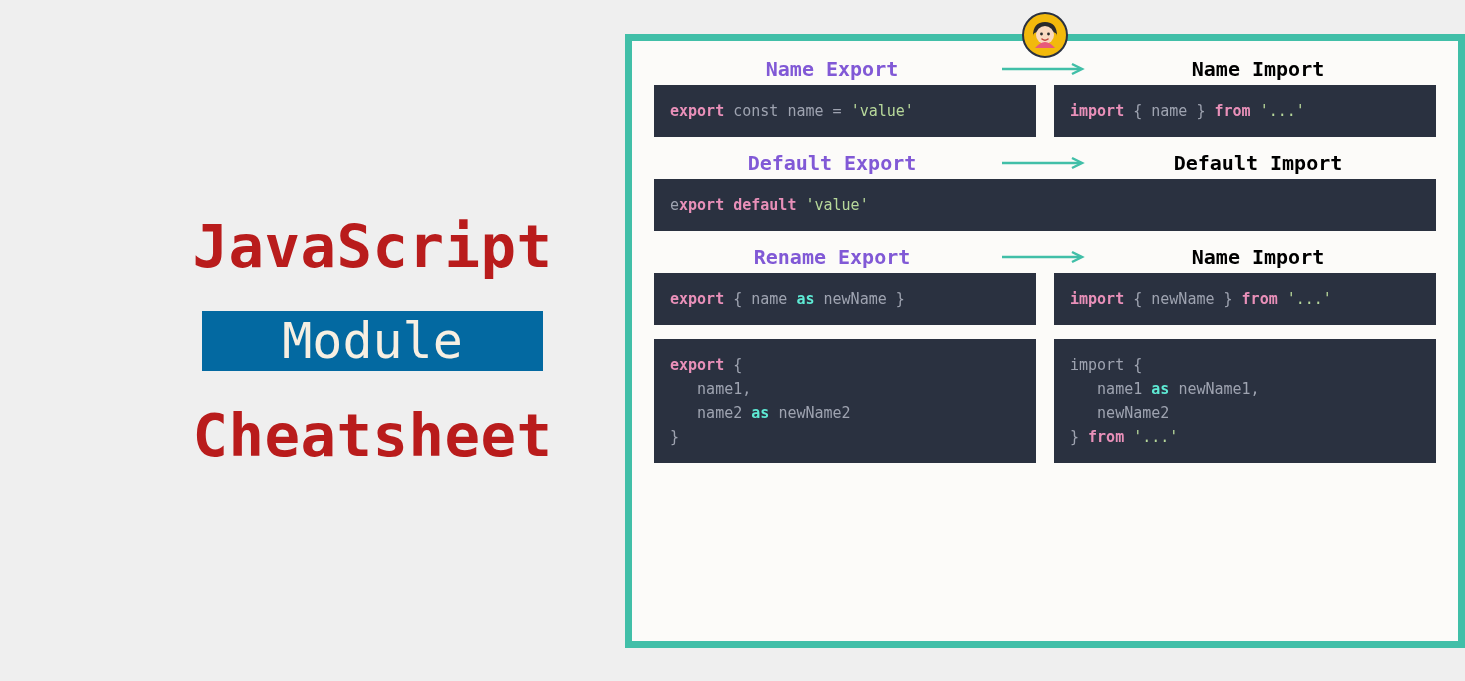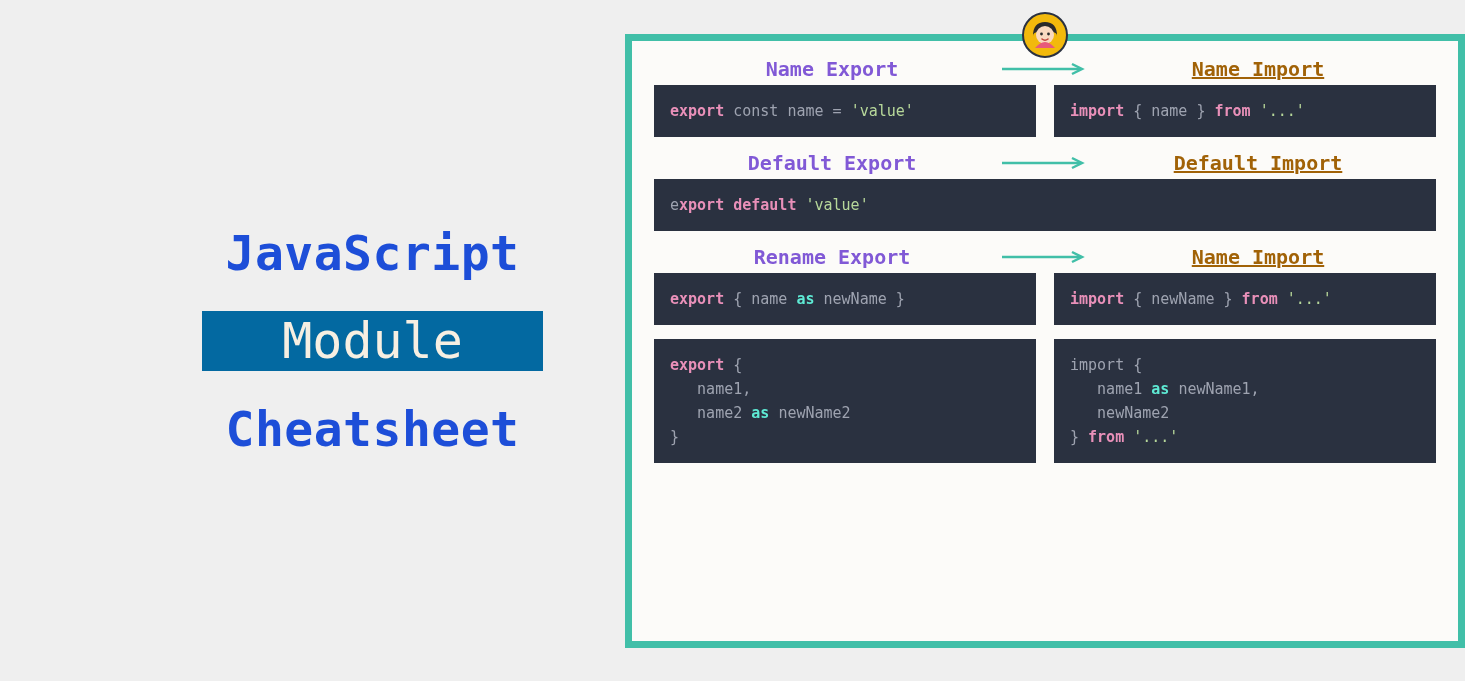--- a/index.html
+++ b/index.html
@@ -14,23 +14,23 @@
   }
   .left {
     width: 660px;
     padding-left: 130px;
     display: flex;
     flex-direction: column;
     align-items: center;
     gap: 30px;
   }
   .title-line {
-    font-size: 48px;
+    font-size: 59px;
     font-weight: 700;
-    color: #1d4ed8;
+    color: #b91c1c;
     letter-spacing: 0.5px;
   }
   .title-pill {
     background: #0369a1;
     color: #f7efe2;
     font-size: 50px;
     font-weight: 400;
     padding: 1px 80px;
   }
   .panel-wrap {
@@ -63,21 +63,21 @@
     justify-content: space-between;
     padding: 0 10px;
   }
   .head {
     font-size: 20px;
     font-weight: 700;
     flex: 1;
     text-align: center;
   }
   .head-left  { color: #8159d6; }
-  .head-right { color: #a16207; text-decoration: underline; }
+  .head-right { color: #000000; }
   .arrow {
     flex: 0 0 90px;
     display: flex;
     align-items: center;
     justify-content: center;
   }
   .arrow svg { display: block; }
   .codes {
     display: flex;
     gap: 18px;

